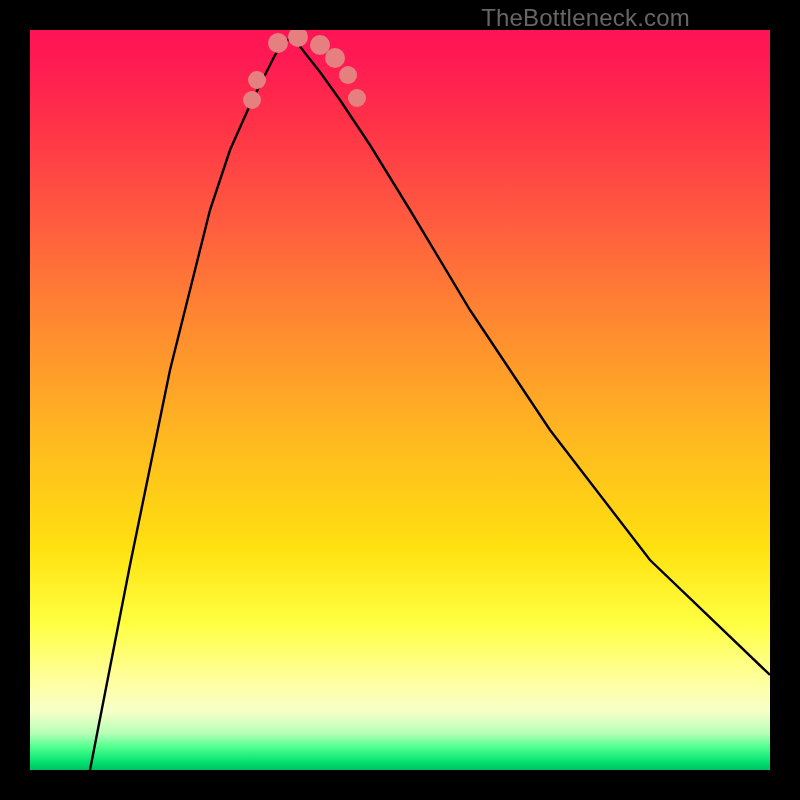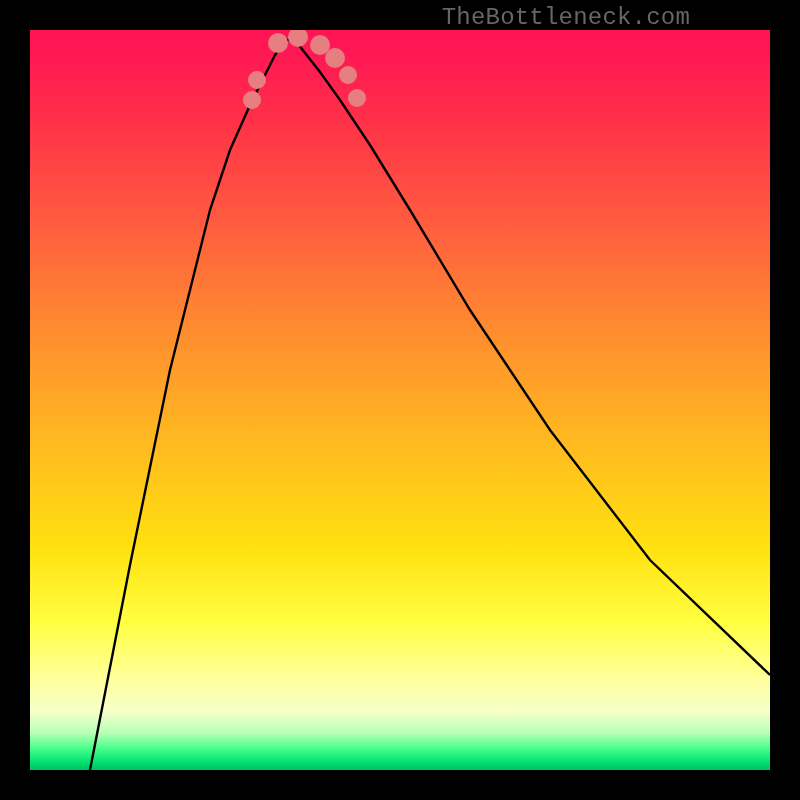--- a/index.html
+++ b/index.html
@@ -11,21 +11,20 @@
     background: #000;
     font-family: Arial, Helvetica, sans-serif;
   }
   .frame {
     position: absolute;
     top: 0;
     left: 0;
     width: 704px;
     height: 800px;
     background: #000;
-    font-family: Liberation Mono, monospace;
   }
   .watermark {
     position: absolute;
     top: 4px;
     right: 14px;
     color: #666;
     font-size: 24px;
     font-weight: 500;
     z-index: 30;
     letter-spacing: 0.2px;

